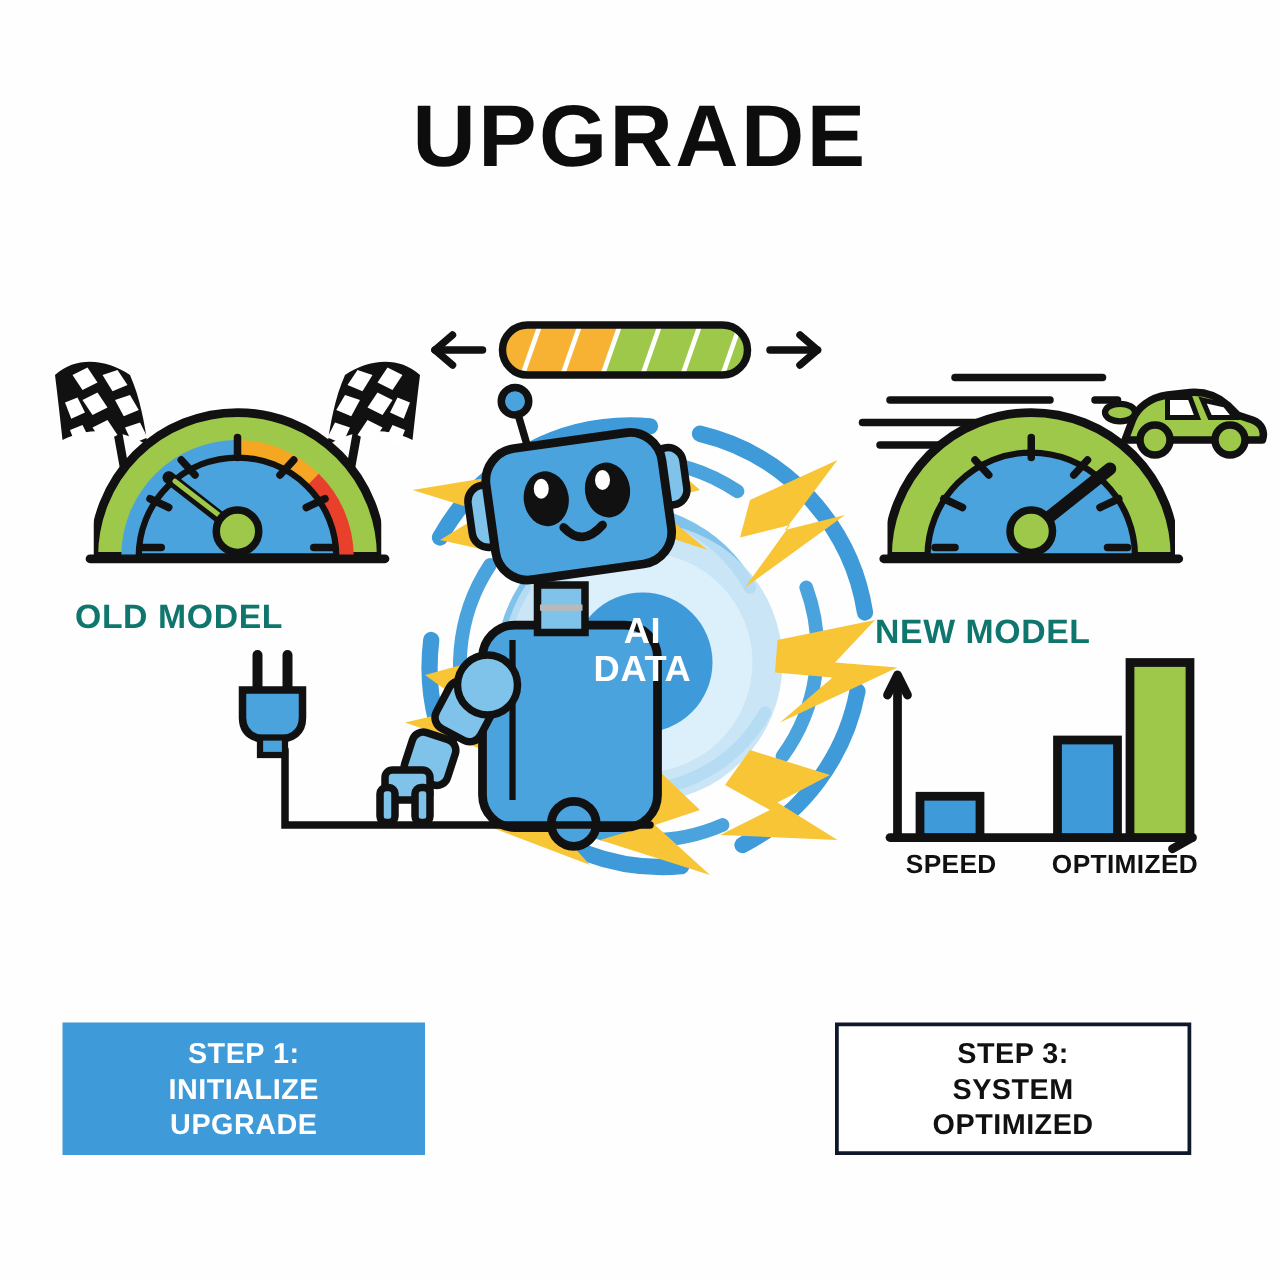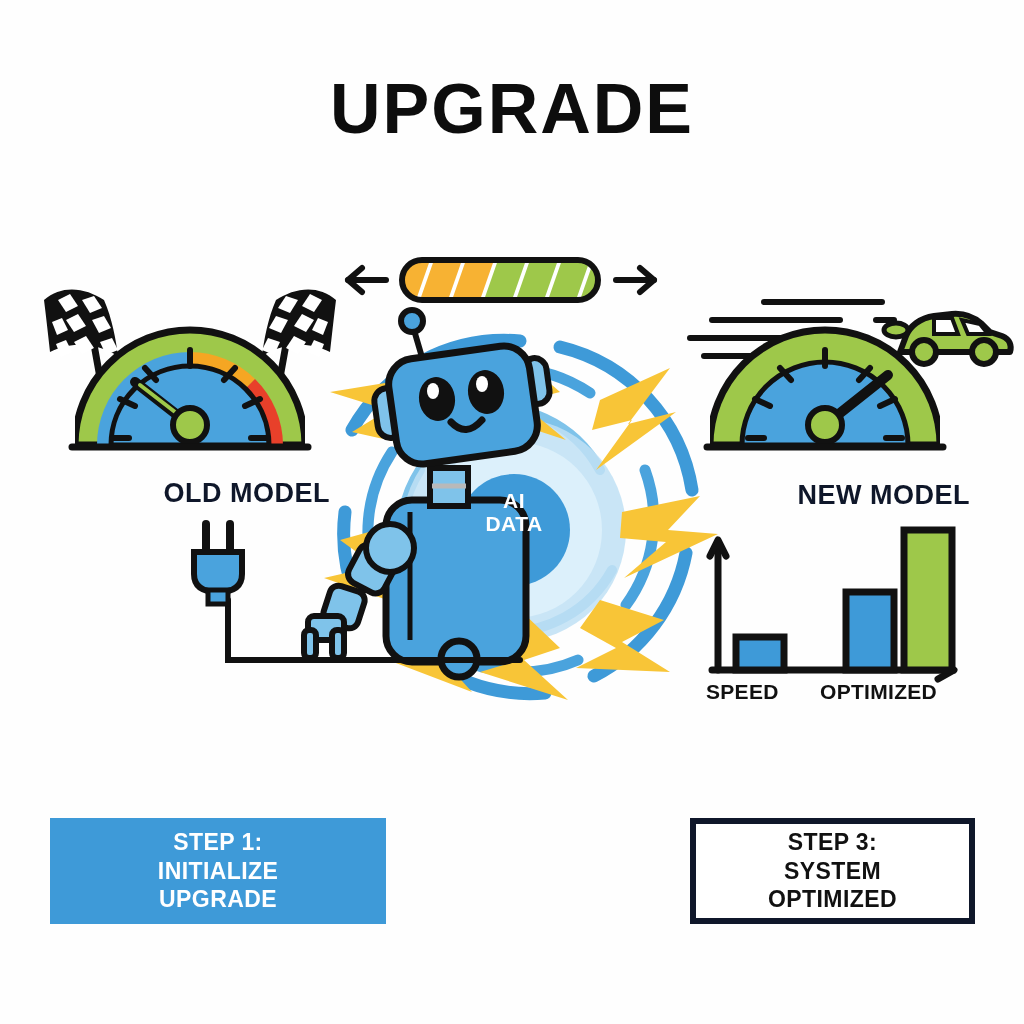--- a/index.html
+++ b/index.html
@@ -33,54 +33,54 @@
     letter-spacing: 2px;
     color: #0d0d0d;
     font-family: "Liberation Sans", sans-serif;
     line-height: 1;
   }
   
   .gauge-label {
     position: absolute;
     font-size: 27px;
     font-weight: 700;
-    color: #0f172a;
+    color: #0f766e;
     letter-spacing: 0.5px;
-    text-align: right;
+    text-align: left;
     white-space: nowrap;
   }
   #label-old { top: 478px; left: 60px; width: 270px; }
-  #label-new { top: 480px; left: 700px; width: 270px; }
+  #label-new { top: 490px; left: 700px; width: 270px; }
 
   
   .core-text {
     position: absolute;
     left: 452px;
     top: 490px;
     width: 124px;
     text-align: center;
     color: #ffffff;
-    font-size: 21px;
+    font-size: 29px;
     font-weight: 700;
     line-height: 1.08;
     letter-spacing: 0.5px;
     pointer-events: none;
   }
   .core-text .l1 { display:block; }
   .core-text .l2 { display:block; }
 
   
   .bar-label {
     position: absolute;
     font-size: 21px;
     font-weight: 700;
     color: #111111;
     letter-spacing: 0.3px;
     white-space: nowrap;
-    text-align: left;
+    text-align: center;
   }
   #bl-speed { top: 680px; left: 706px; width: 110px; }
   #bl-eff   { top: 680px; left: 820px; width: 160px; }
 
   
   .steps {
     position: absolute;
     left: 0;
     top: 818px;
     width: 1024px;
@@ -95,36 +95,36 @@
     align-items: center;
     justify-content: center;
     text-align: center;
     font-size: 23px;
     font-weight: 700;
     line-height: 1.25;
     letter-spacing: 0.4px;
     white-space: pre-line;
   }
   #step1 {
-    left: 50px;  width: 336px;
+    left: 50px;  width: 290px;
     background: #3e9ad8;
     color: #ffffff;
     border: none;
   }
   #step2 {
     left: 372px; width: 285px;
     background: #ffffff;
     color: #111111;
     border: 3px solid #3e9ad8;
   }
   #step3 {
-    left: 690px; width: 285px;
+    left: 668px; width: 285px;
     background: #ffffff;
     color: #111111;
-    border: 6px solid #0f172a;
+    border: 3px solid #0f172a;
   }
   svg { display:block; }
   #art { position:absolute; left:0; top:0; }
 </style>
 </head>
 <body>
 
 <div id="stage">
 
   <div class="title">UPGRADE</div>

